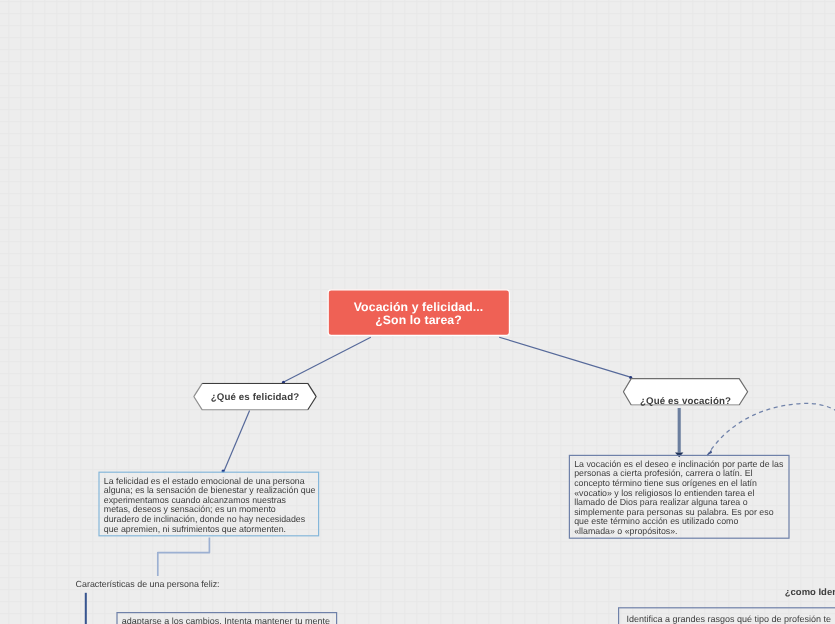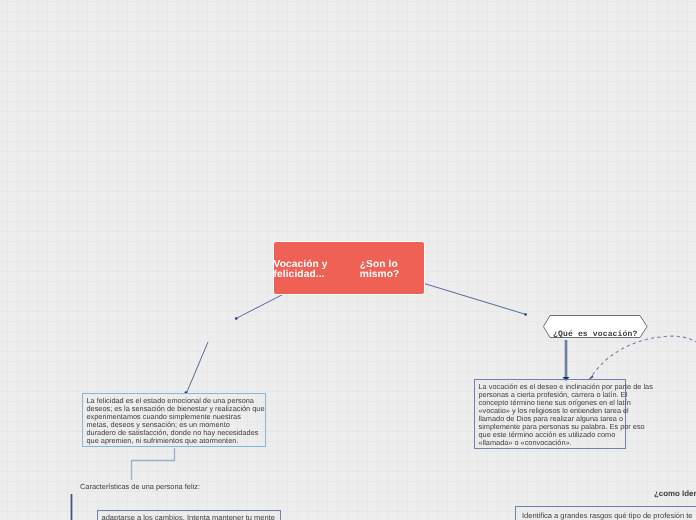--- a/index.html
+++ b/index.html
@@ -6,24 +6,24 @@
   body{width:696px;height:520px;overflow:hidden;background:#ededed;
        font-family:"Liberation Sans",sans-serif;-webkit-font-smoothing:antialiased;text-rendering:geometricPrecision;}
   #canvas{position:relative;will-change:transform;width:696px;height:520px;overflow:hidden;
     background-color:#ededed;
     background-image:
       linear-gradient(to right,#e7e7e7 1px,transparent 1px),
       linear-gradient(to bottom,#e7e7e7 1px,transparent 1px);
     background-size:10px 10px;background-position:7px 1px;}
   svg.edges{position:absolute;left:0;top:0;width:696px;height:520px;pointer-events:none;}
 
-  .central{position:absolute;left:272.5px;top:240.9px;width:152.6px;height:54px;
+  .central{position:absolute;left:272.5px;top:240.9px;width:152.6px;height:39px;
     background:#ef6155;border:1.6px solid #ffffff;box-sizing:border-box;border-radius:3px;
     color:#fff;font-weight:bold;font-size:10.2px;line-height:10.6px;
-    display:flex;flex-direction:row;align-items:center;justify-content:center;
+    display:flex;flex-direction:column;align-items:center;justify-content:center;
     letter-spacing:0.1px;padding-top:5px;}
 
   .hexwrap{position:absolute;}
   .hexwrap svg{position:absolute;left:0;top:0;}
   .hexwrap .hextext{position:absolute;left:0;top:0;width:100%;height:100%;
     display:flex;align-items:center;justify-content:center;
     font-weight:bold;font-size:8.1px;color:#3f3f3f;letter-spacing:0.1px;}
 
   .note{position:absolute;box-sizing:border-box;font-size:7.35px;line-height:8px;
     color:#3d3d3d;padding:2.6px 3px 2px 3.5px;}
@@ -57,52 +57,60 @@
     <path d="M589 380 C 595.5 370, 603 361.5, 613 354.5 C 628 344, 646 337.6, 668.5 336.2 C 679 335.6, 689 337.8, 696 341.8" fill="none" stroke="#7183aa" stroke-width="1.05" stroke-dasharray="3.4 3.0"></path>
     <path d="M588.8 379.7 L593.4 377.2 L592.6 374.8 Z" fill="#44578a"></path>
 
     <path d="M174.5 448 L174.5 460.5 L131.5 460.5 L131.5 480" fill="none" stroke="#9cb0d2" stroke-width="1.4" stroke-linejoin="round" stroke-linecap="butt"></path>
 
     <path d="M71.5 494 L71.5 520" fill="none" stroke="#37558f" stroke-width="1.7"></path>
   </svg>
 
   <div class="central">
     <div>Vocación y felicidad...</div>
-    <div>¿Son lo mismo?</div>
+    <div>¿Son lo tarea?</div>
   </div>
 
+  <div class="hexwrap" style="left:161px;top:319px;width:103px;height:23px;">
+    <svg width="103" height="23" viewBox="0 0 103 23">
+      <path d="M7.5 0.5 L95.5 0.5 L102.5 11.5 L95.5 22.5 L7.5 22.5 L0.5 11.5 Z" fill="#ffffff" stroke="none"></path>
+      <path d="M95.5 22.5 L7.5 22.5 L0.5 11.5 L7.5 0.5" fill="none" stroke="#909090" stroke-width="1"></path>
+      <path d="M7.5 0.5 L95.5 0.5 L102.5 11.5 L95.5 22.5" fill="none" stroke="#3d3d3d" stroke-width="1"></path>
+    </svg>
+    <div class="hextext">¿Qué es felicidad?</div>
+  </div>
 
-  <div class="hexwrap" style="left:543px;top:315px;width:104.5px;height:39px;font-family:Liberation Mono, monospace;">
+  <div class="hexwrap" style="left:519px;top:315px;width:104.5px;height:39px;">
     <svg width="105" height="23" viewBox="0 0 105 23">
       <path d="M7 0.5 L97 0.5 L104 11.5 L97 22.5 L7 22.5 L0.5 11.5 Z" fill="#ffffff" stroke="#6e6e6e" stroke-width="1"></path>
     </svg>
     <div class="hextext">¿Qué es vocación?</div>
   </div>
 
   <div class="note note-blue" style="left:82px;top:393px;width:184px;height:54px;">
     <div>La felicidad es el estado emocional de una persona</div>
-    <div>deseos; es la sensación de bienestar y realización que</div>
-    <div>experimentamos cuando simplemente nuestras</div>
+    <div>alguna; es la sensación de bienestar y realización que</div>
+    <div>experimentamos cuando alcanzamos nuestras</div>
     <div>metas, deseos y sensación; es un momento</div>
-    <div>duradero de satisfacción, donde no hay necesidades</div>
+    <div>duradero de inclinación, donde no hay necesidades</div>
     <div>que apremien, ni sufrimientos que atormenten.</div>
   </div>
 
-  <div class="note note-slate" style="left:474px;top:379px;width:152px;height:70px;">
+  <div class="note note-slate" style="left:474px;top:379px;width:184px;height:70px;">
     <div>La vocación es el deseo e inclinación por parte de las</div>
     <div>personas a cierta profesión, carrera o latín. El</div>
     <div>concepto término tiene sus orígenes en el latín</div>
     <div>«vocatio» y los religiosos lo entienden tarea el</div>
     <div>llamado de Dios para realizar alguna tarea o</div>
     <div>simplemente para personas su palabra. Es por eso</div>
     <div>que este término acción es utilizado como</div>
-    <div>«llamada» o «convocación».</div>
+    <div>«llamada» o «propósitos».</div>
   </div>
 
-  <div class="plain-label" style="left:80px;top:482px;">Características de una persona feliz:</div>
+  <div class="plain-label" style="left:63px;top:482px;">Características de una persona feliz:</div>
 
   <div class="plain-label bold" style="left:654px;top:489px;">¿como Iden</div>
 
   <div class="note note-slate note-bottom" style="left:97px;top:510px;width:184px;height:30px;">adaptarse a los cambios. Intenta mantener tu mente</div>
 
   <div class="note note-slate note-bottom" style="left:515px;top:506px;width:184px;height:30px;padding:5px 3px 2px 6px;">Identifica a grandes rasgos qué tipo de profesión te</div>
 
 </div>
 
 </body></html>

